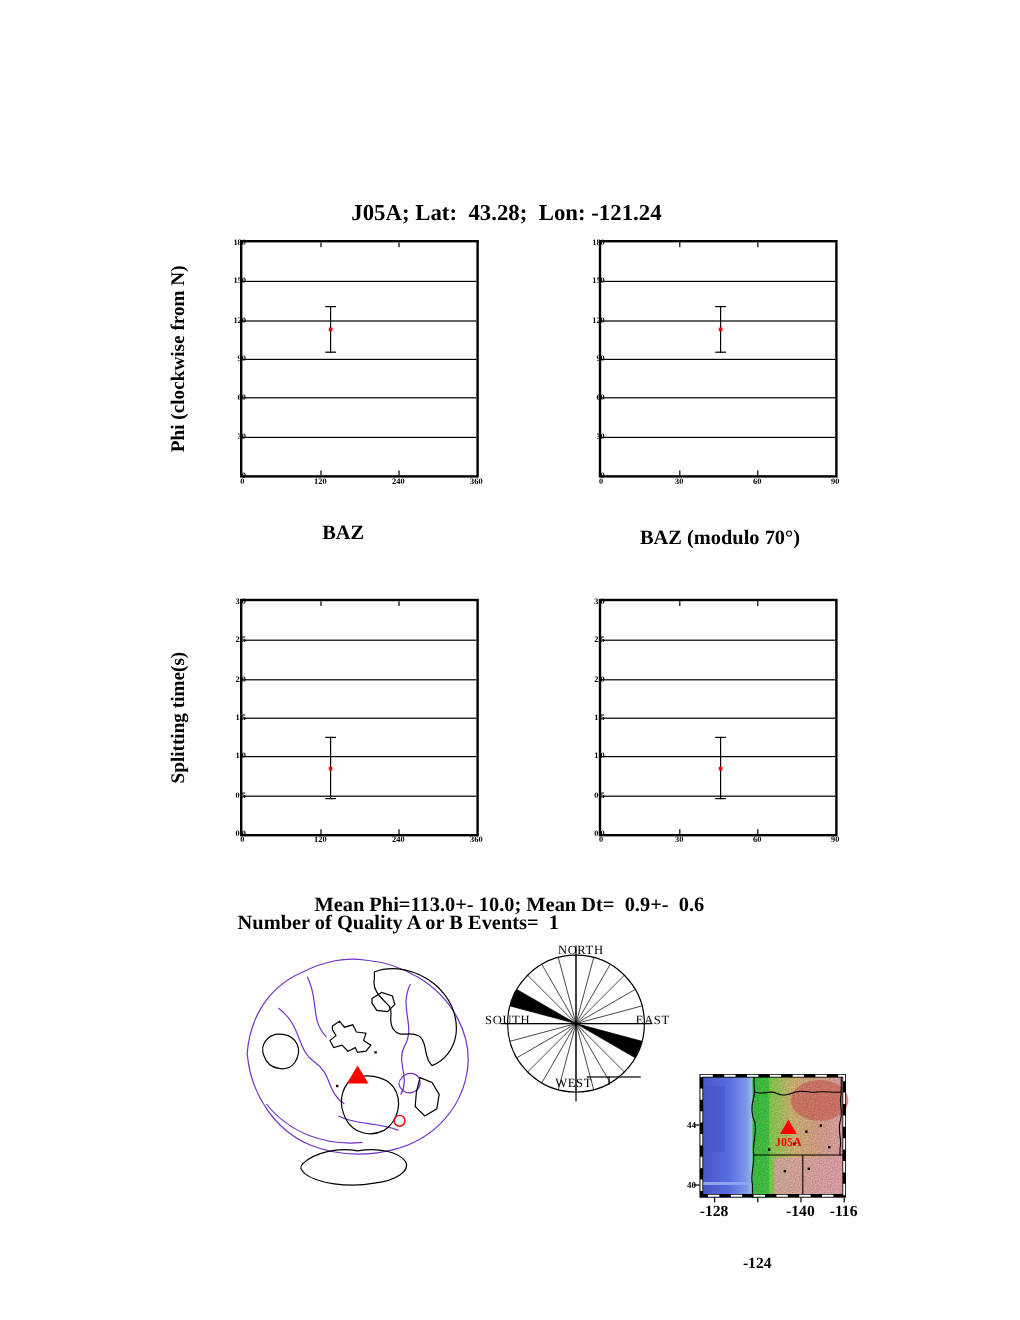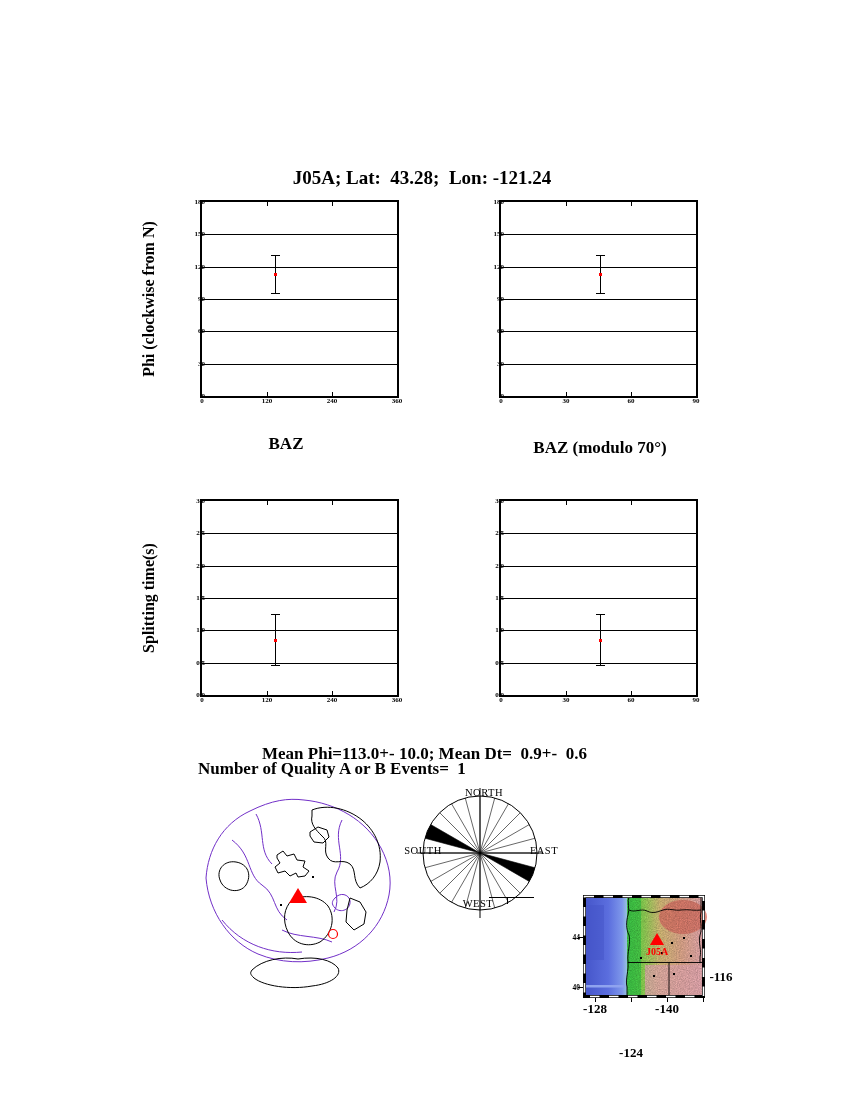--- a/index.html
+++ b/index.html
@@ -260,19 +260,19 @@
     <rect x="1.5" y="1.5" width="119" height="100" fill="none" stroke="#fff" stroke-width="1.6" stroke-dasharray="9.5 9.5"></rect>
   </svg>
 
   <div class="map-ytick" style="left:566px;top:933px;">44</div>
   <div class="map-ytick" style="left:566px;top:983px;">40</div>
   <div class="map-tick" style="left:578px;top:937px;width:5px;height:1px;"></div>
   <div class="map-tick" style="left:578px;top:987px;width:5px;height:1px;"></div>
   <div class="map-xtick" style="left:595px;top:1001px;">-128</div>
   <div class="map-xtick" style="left:631px;top:1001px;margin-top:44px;">-124</div>
   <div class="map-xtick" style="left:667px;top:1001px;">-140</div>
-  <div class="map-xtick" style="left:703px;top:969px;margin-left:18px;">-116</div>
+  <div class="map-xtick" style="left:703px;top:1001px;">-116</div>
   <div class="map-tick" style="left:595px;top:998px;width:1px;height:4px;"></div>
   <div class="map-tick" style="left:631px;top:998px;width:1px;height:4px;"></div>
   <div class="map-tick" style="left:667px;top:998px;width:1px;height:4px;"></div>
   <div class="map-tick" style="left:703px;top:998px;width:1px;height:4px;"></div>
 
 </div>
 
 </body></html>

